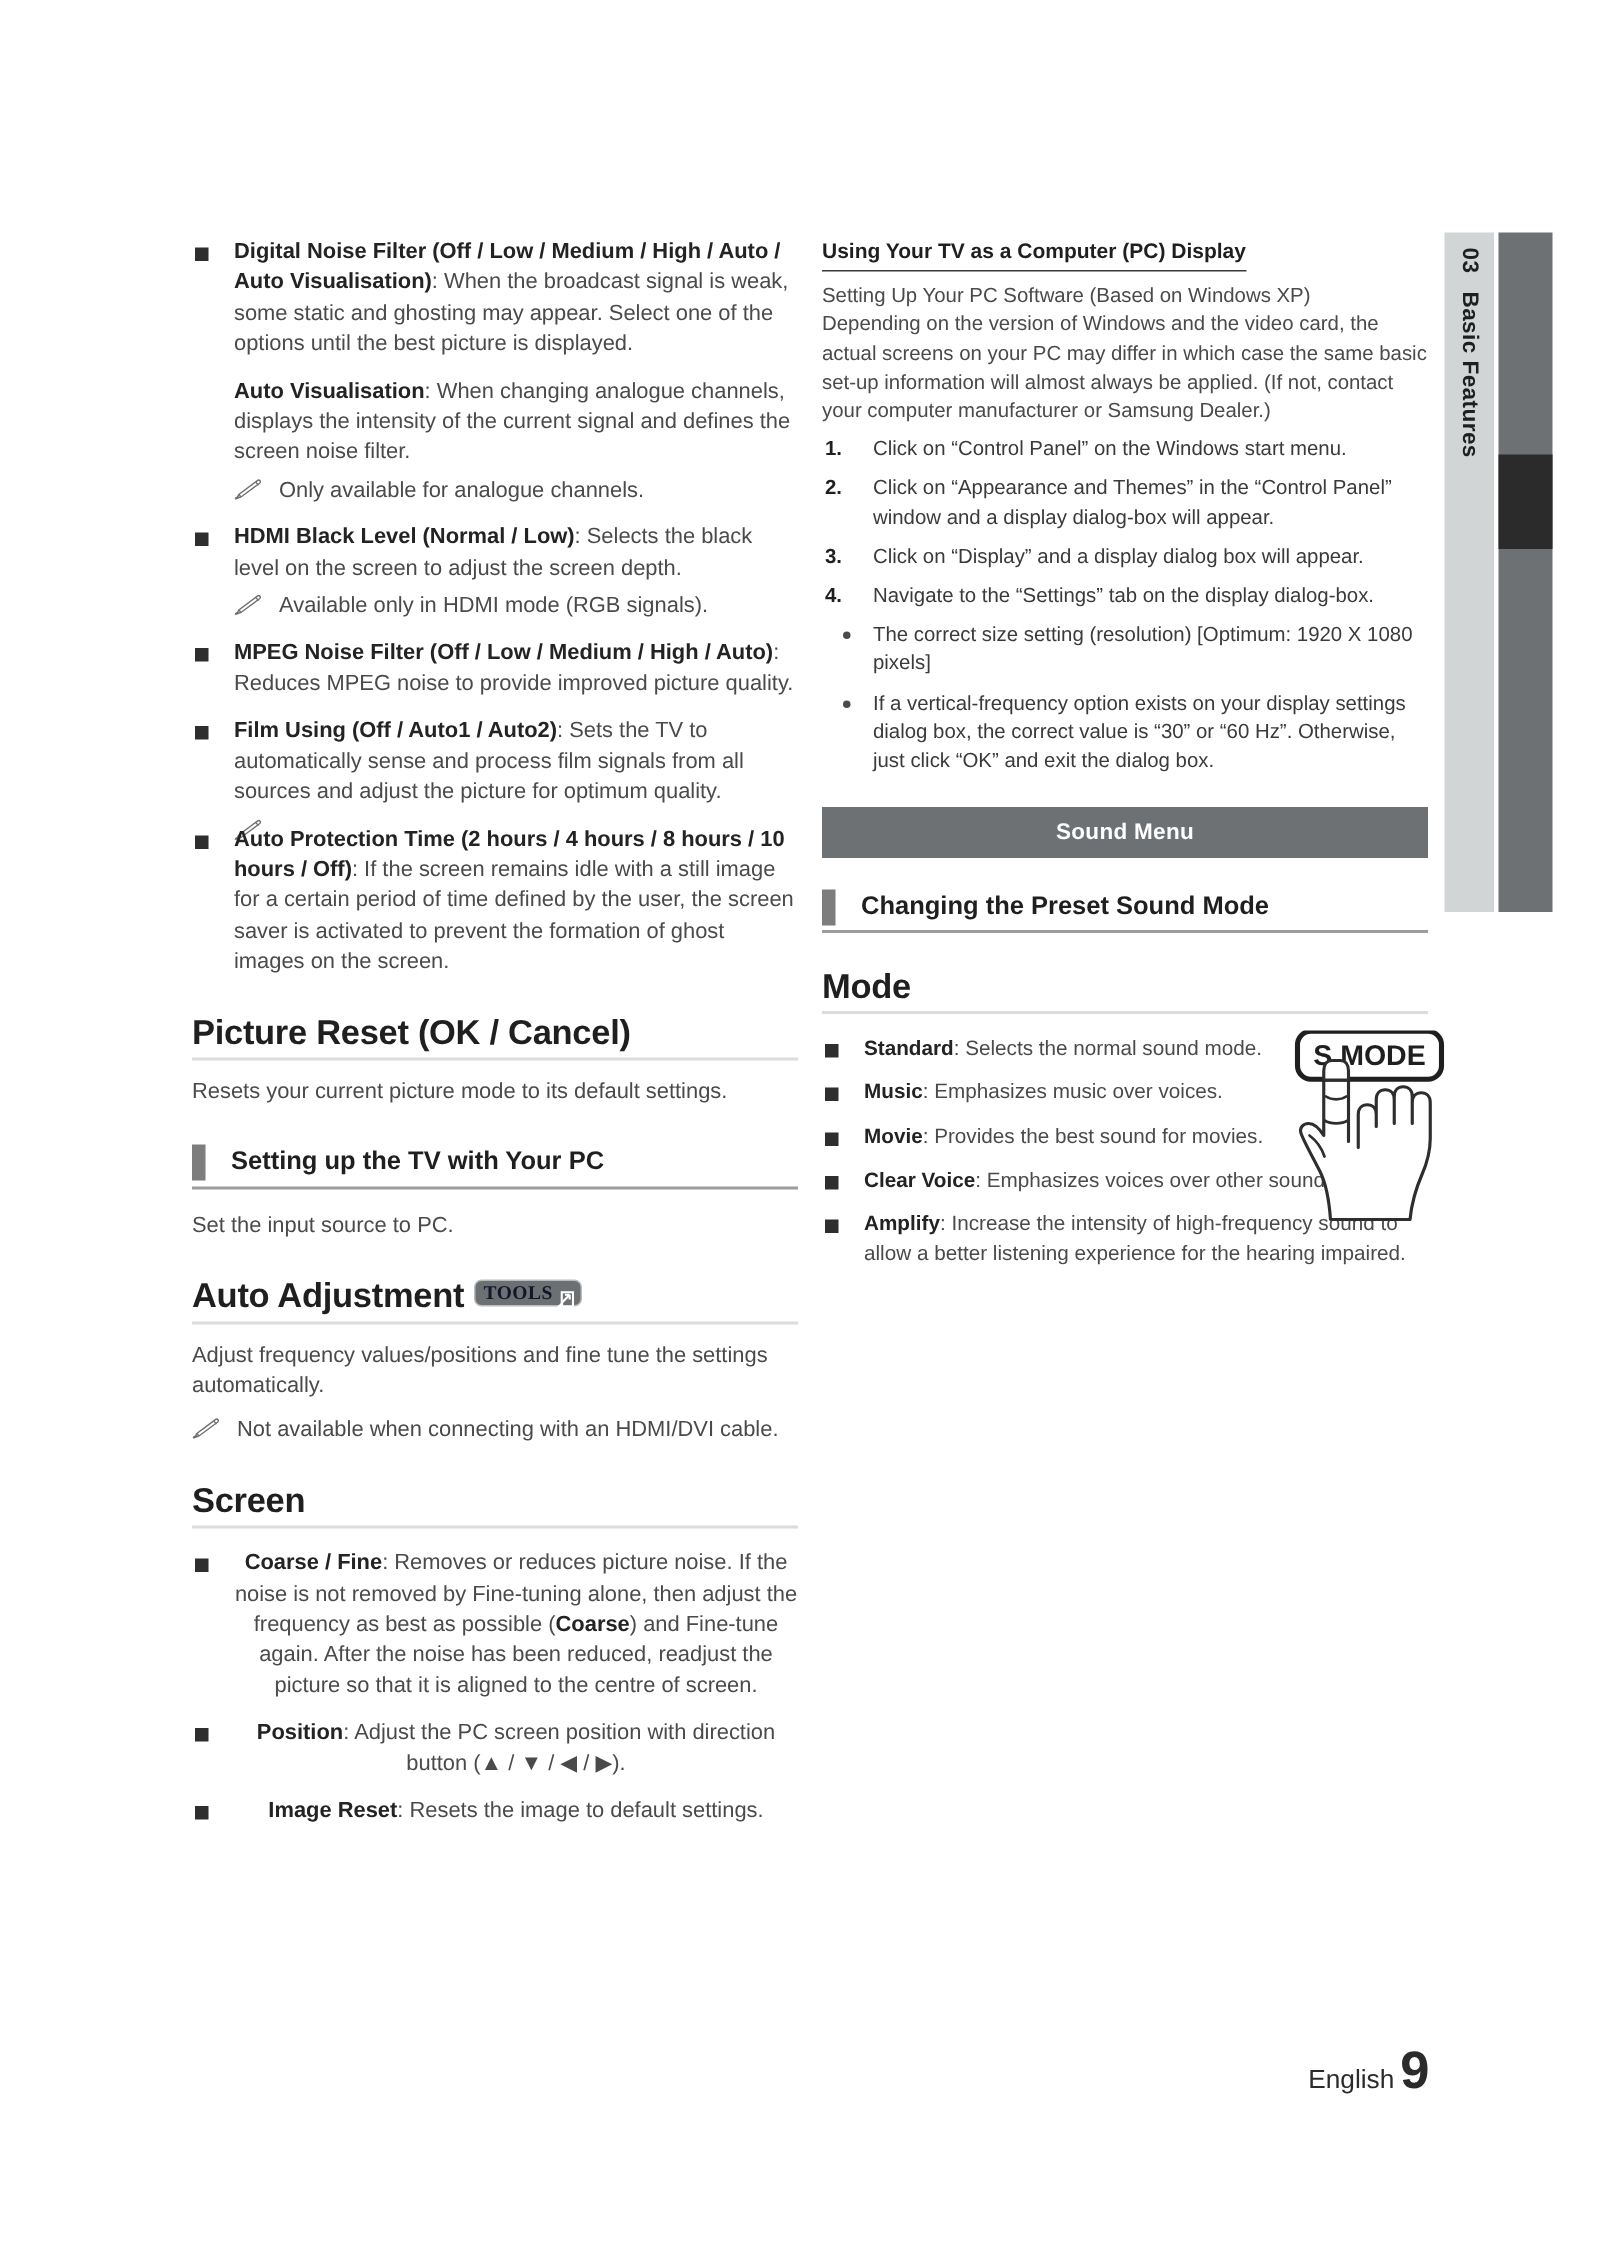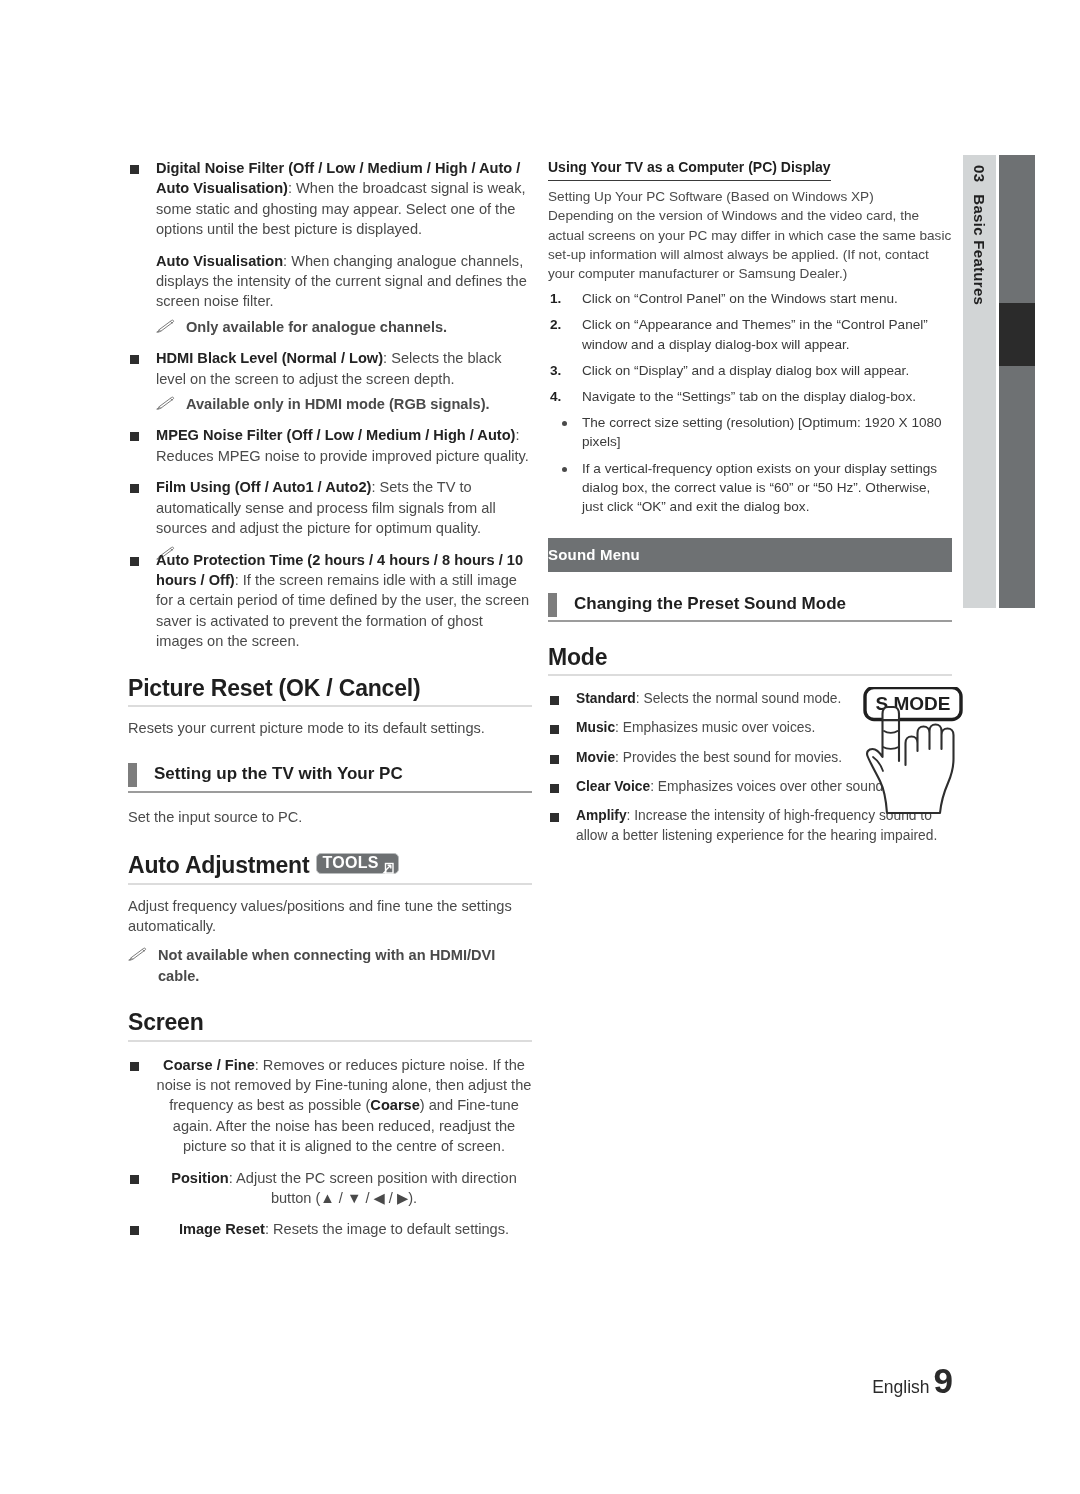--- a/index.html
+++ b/index.html
@@ -46,21 +46,20 @@
 
   
   .col-right { font-size: 13.6px; line-height: 19.2px; }
 
   
   .note {
     position: relative;
     padding-left: 30px;
     margin: 5px 0 0 0;
     color: #4a4a4a;
-    font-weight: bold;
   }
   .note .pencil {
     position: absolute;
     left: 0; top: 2px;
     width: 20px; height: 16px;
   }
 
   
   .sub-p { margin: 11px 0 0 0; }
 
@@ -131,42 +130,44 @@
     background: #4a4a4a;
   }
 
   
   .menu-banner {
     margin: 22px 0 0 0;
     background: #6e7173;
     color: #ffffff;
     font-size: 15px;
     font-weight: bold;
+    text-align: center;
     padding: 7px 0 8px 0;
     letter-spacing: 0.2px;
   }
 
   
   .tools-badge {
     display: inline-flex;
     align-items: center;
     gap: 2px;
     background: #6d7072;
     border: 1.5px solid #b9bcbd;
     border-radius: 5px;
     padding: 1px 4px 2px 5px;
     vertical-align: 5px;
     margin-left: 7px;
   }
   .tools-badge .tb-text {
-    color: #ffffff;
-    font-size: 16px;
+    color: #0f172a;
+    font-size: 13px;
     font-weight: bold;
     letter-spacing: 0.3px;
     line-height: 1;
+    font-family: Liberation Serif, serif;
   }
   .tools-badge .tb-arrow { display: block; width: 13px; height: 13px; }
 
   
   .smode-wrap {
     position: absolute;
     left: 308px;
     top: 529px;
     width: 112px;
     height: 130px;
@@ -345,21 +346,21 @@
 
     <ol class="num">
       <li><span class="idx">1.</span><span>Click on “Control Panel” on the Windows start menu.</span></li>
       <li><span class="idx">2.</span><span>Click on “Appearance and Themes” in the “Control Panel” window and a display dialog-box will appear.</span></li>
       <li><span class="idx">3.</span><span>Click on “Display” and a display dialog box will appear.</span></li>
       <li><span class="idx">4.</span><span>Navigate to the “Settings” tab on the display dialog-box.</span></li>
     </ol>
 
     <ul class="dot">
       <li>The correct size setting (resolution) [Optimum: 1920 X 1080 pixels]</li>
-      <li>If a vertical-frequency option exists on your display settings dialog box, the correct value is “60” or “50 Hz”. Otherwise, just click “OK” and exit the dialog box.</li>
+      <li>If a vertical-frequency option exists on your display settings dialog box, the correct value is “30” or “60 Hz”. Otherwise, just click “OK” and exit the dialog box.</li>
     </ul>
 
     <div class="menu-banner">Sound Menu</div>
 
     <h3 class="sub" style="margin-top:22px;">Changing the Preset Sound Mode</h3>
 
     <h2 class="major">Mode</h2>
 
     <ul class="sq" style="margin-top:13px; font-size:13.8px; line-height:19.4px;">
       <li style="width:295px;">

